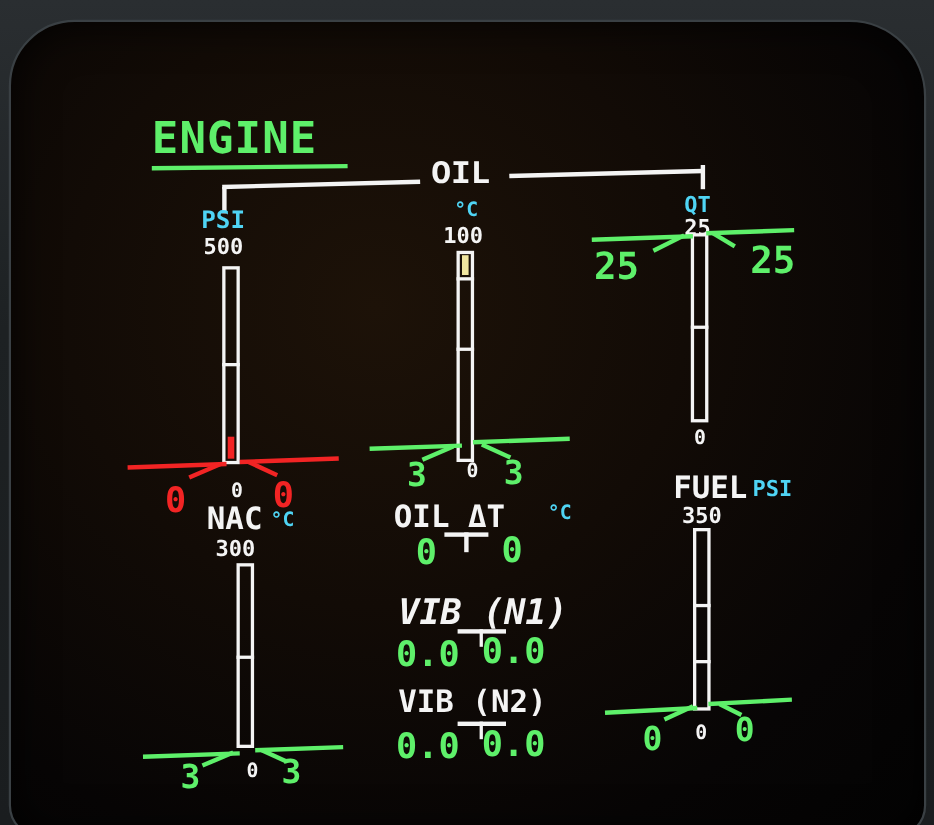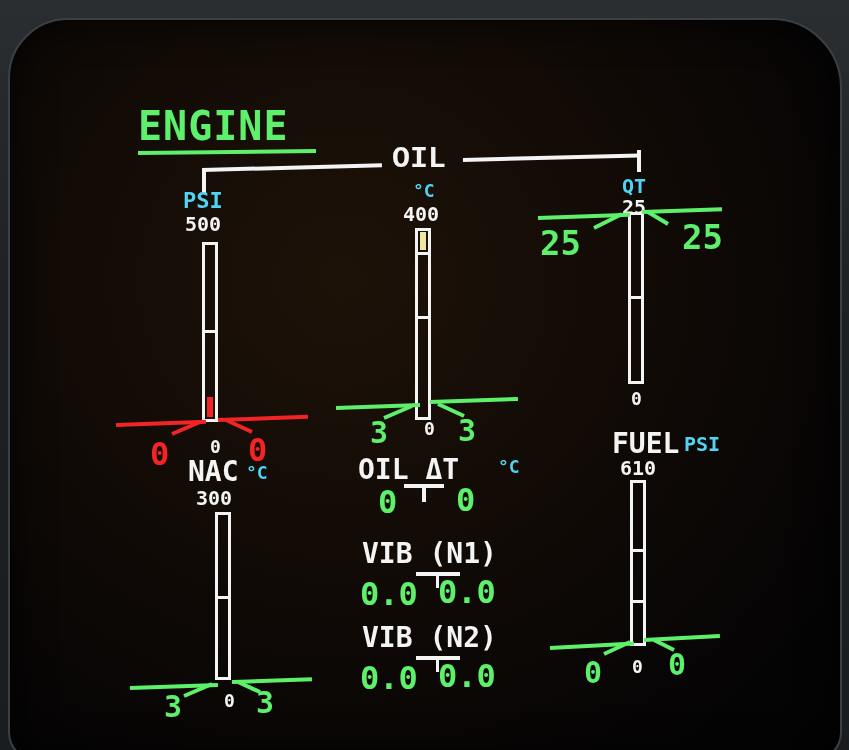--- a/index.html
+++ b/index.html
@@ -67,21 +67,21 @@
     <svg style="left:212px; top:396px;" width="36" height="20">
       <polyline points="4,4 30,16" stroke="#f22424" stroke-width="4" fill="none"></polyline>
     </svg>
     <div class="txt red" style="left:140px; top:418px; font-size:32px;">0</div>
     <div class="txt white" style="left:200px; top:418px; font-size:18px;">0</div>
     <div class="txt red" style="left:238px; top:414px; font-size:32px;">0</div>
   </div>
 
   <div>
     <div class="txt cyan" style="left:403px; top:162px; font-size:18px;">°C</div>
-    <div class="txt white" style="left:393px; top:184px; font-size:20px;">400</div>
+    <div class="txt white" style="left:393px; top:184px; font-size:20px;">100</div>
     <div class="bar" style="left:405px; top:208px; width:16px; height:192px;"></div>
     <div class="abs" style="left:410px; top:212px; width:6px; height:18px; background:#f0e6a0;"></div>
     <div class="tick" style="left:405px; top:232px; width:16px;"></div>
     <div class="tick" style="left:405px; top:296px; width:16px;"></div>
     <div class="gline" style="left:326px; top:386px; width:84px; transform:rotate(-2deg);"></div>
     <div class="gline" style="left:420px; top:380px; width:88px; transform:rotate(-2deg);"></div>
     <svg style="left:372px; top:382px;" width="36" height="20">
       <polyline points="2,16 30,4" stroke="#5ef06a" stroke-width="4" fill="none"></polyline>
     </svg>
     <svg style="left:424px; top:380px;" width="36" height="20">
@@ -132,39 +132,39 @@
   <div>
     <div class="txt white" style="left:348px; top:436px; font-size:28px;">OIL ΔT</div>
     <div class="txt cyan" style="left:488px; top:438px; font-size:18px;">°C</div>
     <div class="line" style="left:394px; top:464px; width:40px; height:4px;"></div>
     <div class="line" style="left:412px; top:464px; width:4px; height:18px;"></div>
     <div class="txt green" style="left:368px; top:466px; font-size:32px;">0</div>
     <div class="txt green" style="left:446px; top:464px; font-size:32px;">0</div>
   </div>
 
   <div>
-    <div class="txt white" style="left:352px; top:520px; font-size:28px;">VIB (N1)</div>
+    <div class="txt white" style="left:352px; top:520px; font-size:32px;font-style:italic;">VIB (N1)</div>
     <div class="line" style="left:406px; top:552px; width:44px; height:4px;"></div>
     <div class="line" style="left:426px; top:552px; width:3px; height:16px;"></div>
     <div class="txt green" style="left:350px; top:558px; font-size:32px;">0.0</div>
     <div class="txt green" style="left:428px; top:556px; font-size:32px;">0.0</div>
   </div>
 
   <div>
     <div class="txt white" style="left:352px; top:604px; font-size:28px;">VIB (N2)</div>
     <div class="line" style="left:406px; top:636px; width:44px; height:4px;"></div>
     <div class="line" style="left:426px; top:636px; width:3px; height:16px;"></div>
     <div class="txt green" style="left:350px; top:642px; font-size:32px;">0.0</div>
     <div class="txt green" style="left:428px; top:640px; font-size:32px;">0.0</div>
   </div>
 
   <div>
     <div class="txt white" style="left:602px; top:410px; font-size:28px;">FUEL</div>
     <div class="txt cyan" style="left:674px; top:414px; font-size:20px;">PSI</div>
-    <div class="txt white" style="left:610px; top:438px; font-size:20px;">610</div>
+    <div class="txt white" style="left:610px; top:438px; font-size:20px;">350</div>
     <div class="bar" style="left:620px; top:460px; width:16px; height:166px;"></div>
     <div class="tick" style="left:620px; top:529px; width:16px;"></div>
     <div class="tick" style="left:620px; top:580px; width:16px;"></div>
     <div class="gline" style="left:540px; top:626px; width:84px; transform:rotate(-3deg);"></div>
     <div class="gline" style="left:634px; top:618px; width:76px; transform:rotate(-3deg);"></div>
     <svg style="left:592px; top:618px;" width="36" height="20">
       <polyline points="2,16 28,4" stroke="#5ef06a" stroke-width="4" fill="none"></polyline>
     </svg>
     <svg style="left:640px; top:616px;" width="36" height="20">
       <polyline points="4,4 24,14" stroke="#5ef06a" stroke-width="4" fill="none"></polyline>

